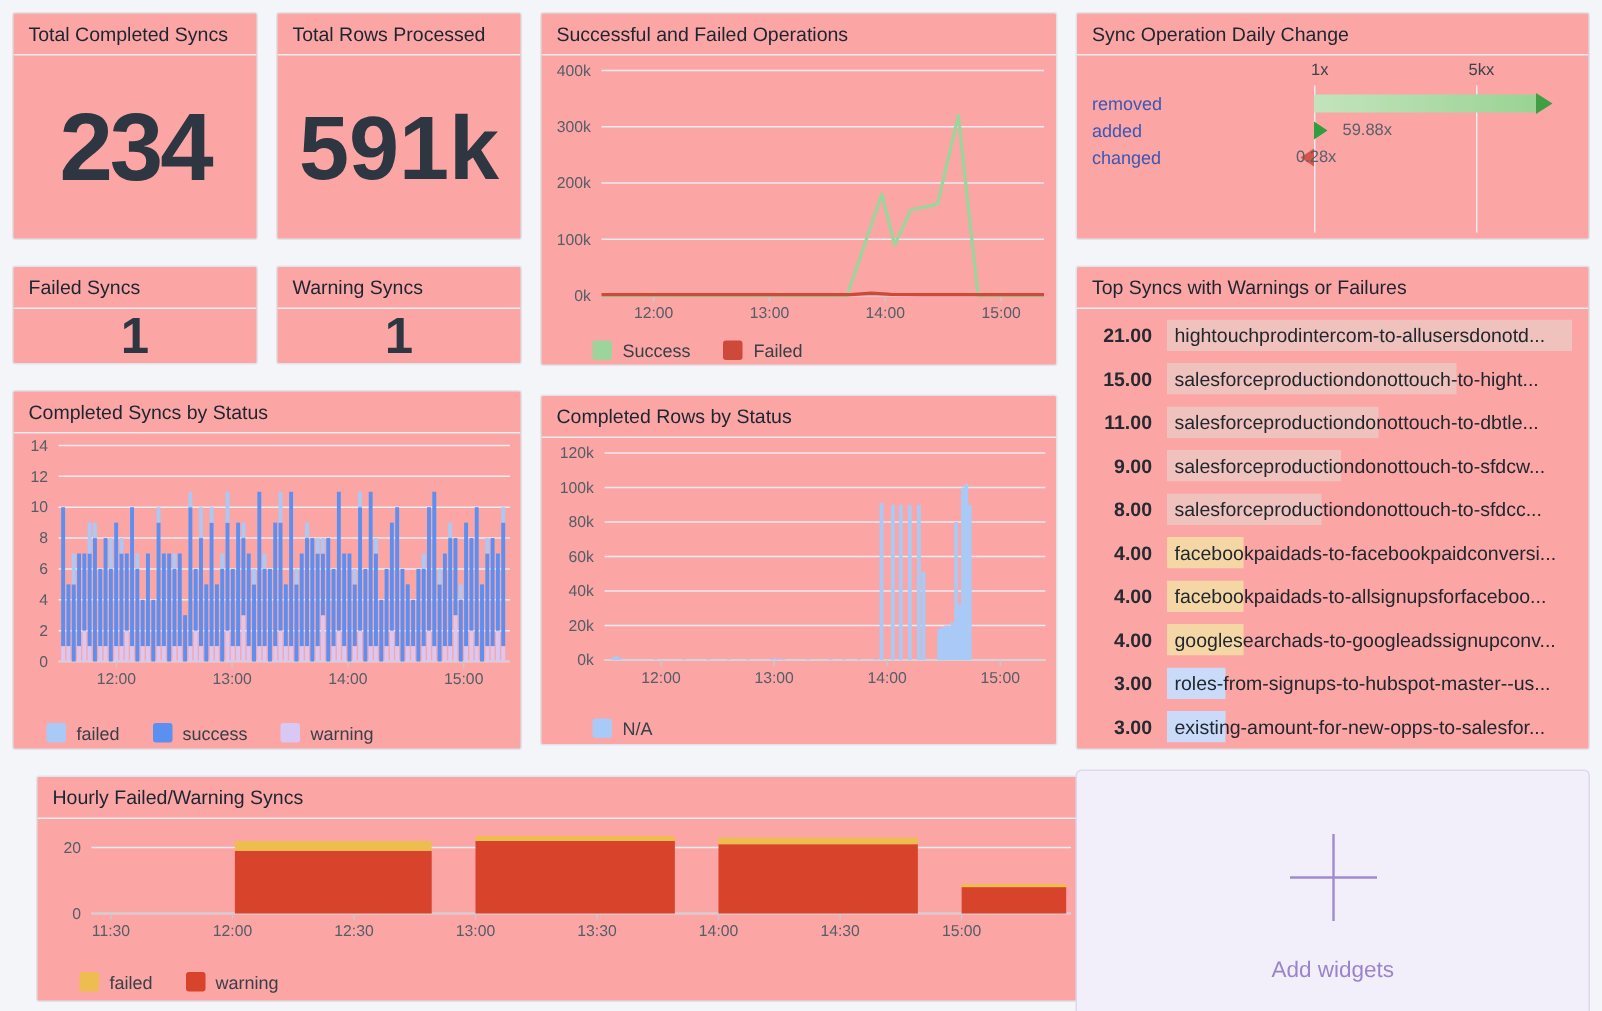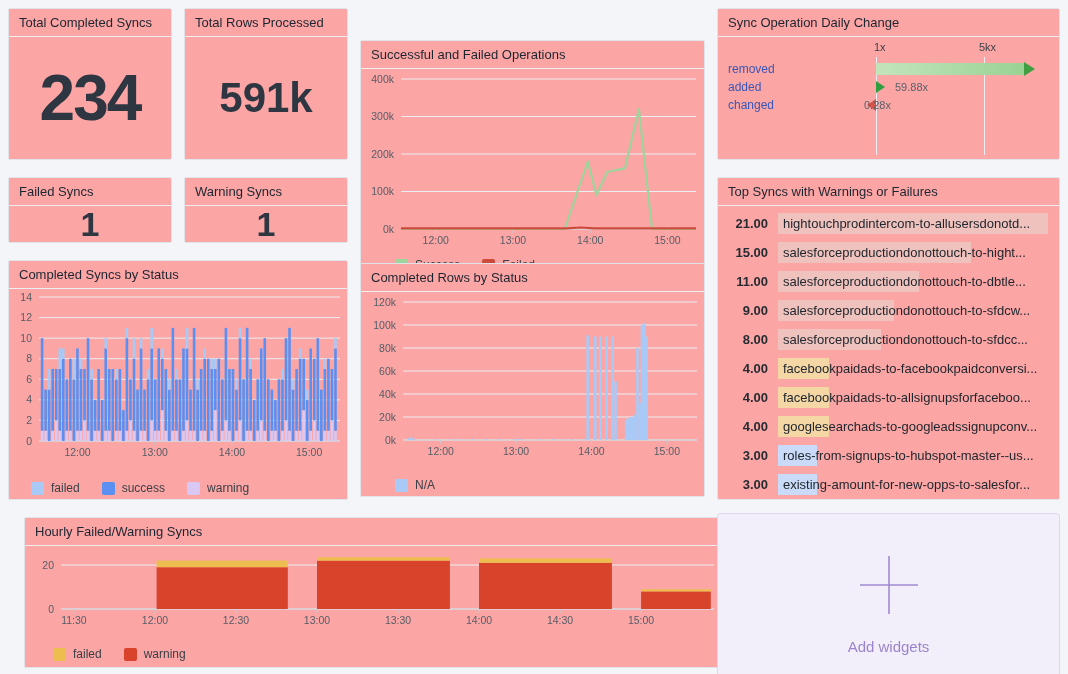--- a/index.html
+++ b/index.html
@@ -6,37 +6,37 @@
   body{width:1068px;height:674px;background:#f4f5f8;position:relative;overflow:hidden;
        font-family:"Liberation Sans",sans-serif;color:#1e2836;}
   .panel{position:absolute;background:#fca5a5;border:1px solid #e0e4ea;border-radius:2px;
          box-sizing:border-box;overflow:hidden;}
   .panel-title{font-size:13px;line-height:15px;color:#1c2530;padding:6px 10px;
                border-bottom:1px solid #eceef2;white-space:nowrap;overflow:hidden;}
   .stat-body{display:flex;align-items:center;justify-content:center;font-weight:700;color:#2d3641;}
   #p-stat1{left:8px;top:8px;width:164px;height:152px;}
   #p-stat1 .stat-body{height:122px;font-size:64px;letter-spacing:-2px;}
   #p-stat2{left:184px;top:8px;width:164px;height:152px;}
-  #p-stat2 .stat-body{height:122px;font-size:42px;}
+  #p-stat2 .stat-body{height:122px;font-size:60px;}
   #p-failed{left:8px;top:177px;width:164px;height:66px;}
   #p-warning{left:184px;top:177px;width:164px;height:66px;}
   #p-failed .stat-body,#p-warning .stat-body{height:37px;font-size:34px;}
-  #p-ops{left:360px;top:8px;width:345px;height:236px;margin-top:32px;}
+  #p-ops{left:360px;top:8px;width:345px;height:236px;}
   #p-dc{left:717px;top:8px;width:343px;height:152px;}
   #p-top{left:717px;top:177px;width:343px;height:323px;}
   #p-syncs{left:8px;top:260px;width:340px;height:240px;}
   #p-rows{left:360px;top:263px;width:345px;height:234px;}
   #p-hourly{left:24px;top:517px;width:697px;height:151px;}
   #p-add{left:717px;top:513px;width:343px;height:184px;background:#f2effa;
          border:1px solid #ded7f0;border-radius:4px;cursor:pointer;
          display:flex;flex-direction:column;align-items:center;justify-content:center;}
   #p-add .add-label{font-size:15px;color:#9c84cc;margin-top:24px;}
   svg text{font-family:"Liberation Sans",sans-serif;}
   .legend{display:flex;align-items:center;gap:22px;font-size:12px;color:#394048;}
-  .legend-item{display:flex;align-items:center;cursor:pointer;}
+  .legend-item{display:flex;align-items:flex-start;cursor:pointer;}
   .sw{width:13px;height:13px;border-radius:2px;display:inline-block;margin-right:7px;}
   
   .dc-body{position:relative;height:123px;}
   .dc-axis{position:absolute;top:4px;font-size:11px;color:#3c434a;}
   .dc-grid{position:absolute;top:20px;height:98px;width:1px;background:#e8ebf0;}
   .dc-label{position:absolute;left:10px;font-size:12px;color:#3a57b5;line-height:16px;}
   .dc-bar{position:absolute;left:158px;top:26px;width:148px;height:12px;
           background:linear-gradient(90deg,#c3e4bd,#9ad394);}
   .dc-bar-tip{position:absolute;left:306px;top:25px;width:0;height:0;
           border-top:7px solid transparent;border-bottom:7px solid transparent;border-left:11px solid #3f9f42;}

